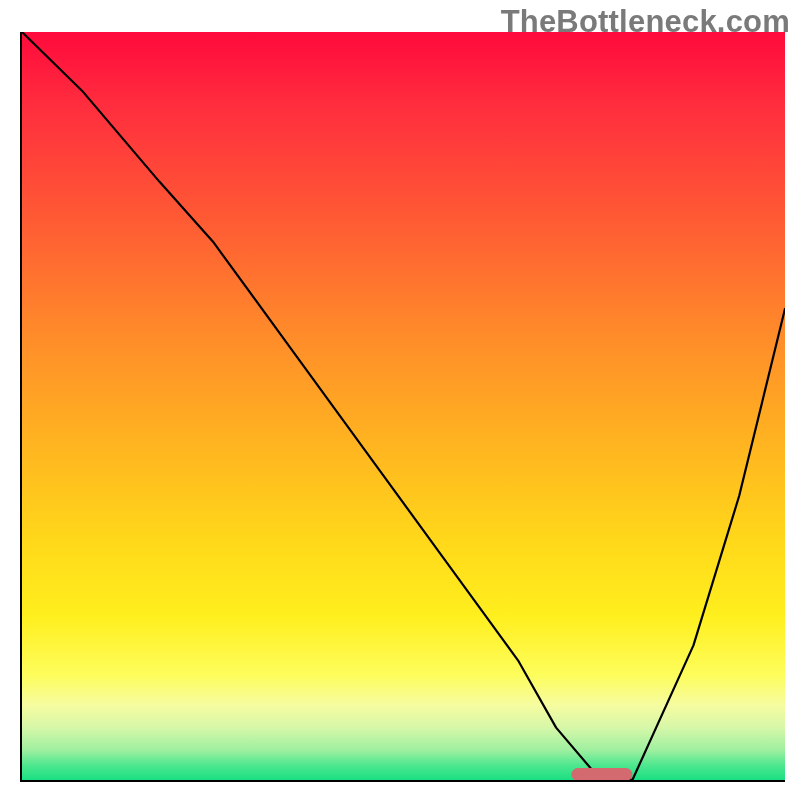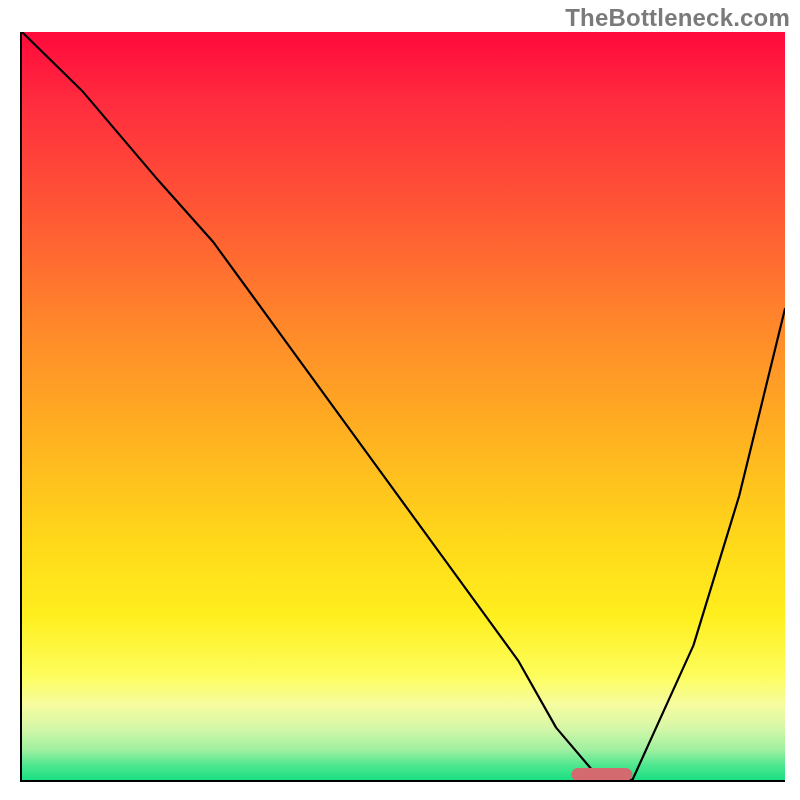--- a/index.html
+++ b/index.html
@@ -12,21 +12,21 @@
   }
   .container {
     position: relative;
     width: 800px;
     height: 800px;
   }
   .attribution {
     position: absolute;
     top: 4px;
     right: 10px;
-    font-size: 24px;
+    font-size: 31px;
     font-weight: 600;
     color: #7a7a7a;
     letter-spacing: 0.2px;
   }
   .plot-area {
     position: absolute;
     left: 20px;
     top: 32px;
     width: 765px;
     height: 750px;

